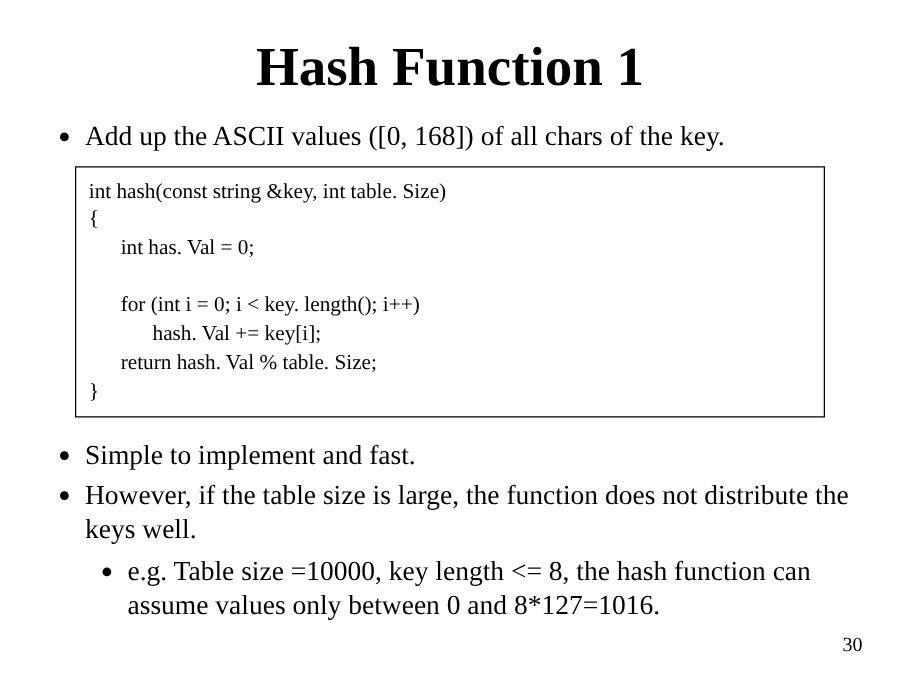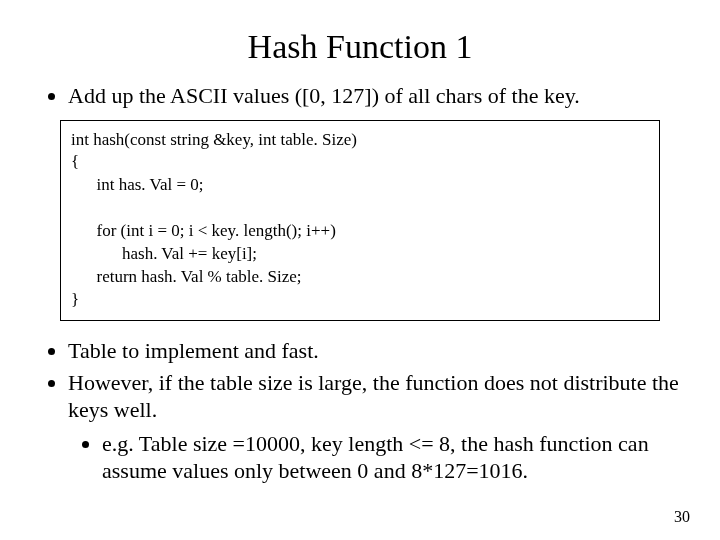--- a/index.html
+++ b/index.html
@@ -13,22 +13,22 @@
   }
   .slide {
     width: 720px;
     height: 540px;
     position: relative;
     box-sizing: border-box;
     padding: 20px 40px 0 40px;
   }
   .title {
     text-align: center;
-    font-size: 34px;
-    font-weight: normal;
+    font-size: 44px;
+    font-weight: bold;
     margin: 8px 0 16px 0;
   }
   ul.top {
     margin: 0 0 10px 0;
     padding-left: 28px;
     font-size: 22px;
   }
   ul.top > li {
     margin-bottom: 6px;
     line-height: 1.25;
@@ -67,34 +67,34 @@
     font-size: 16px;
   }
 </style>
 </head>
 <body>
 
 <div class="slide">
   <div class="title">Hash Function 1</div>
 
   <ul class="top">
-    <li>Add up the ASCII values ([0, 127]) of all chars of the key.</li>
+    <li>Add up the ASCII values ([0, 168]) of all chars of the key.</li>
   </ul>
 
   <div class="codebox">int hash(const string &amp;key, int table. Size)
 {
       int has. Val = 0;
 
       for (int i = 0; i &lt; key. length(); i++)
             hash. Val += key[i];
       return hash. Val % table. Size;
 }</div>
 
   <ul class="mid">
-    <li>Table to implement and fast.</li>
+    <li>Simple to implement and fast.</li>
     <li>However, if the table size is large, the function does not distribute the keys well.</li>
     <ul class="sub">
       <li>e.g. Table size =10000, key length &lt;= 8, the hash function can assume values only between 0 and 8*127=1016.</li>
     </ul>
   </ul>
 
   <div class="pagenum">30</div>
 </div>
 
 </body></html>

